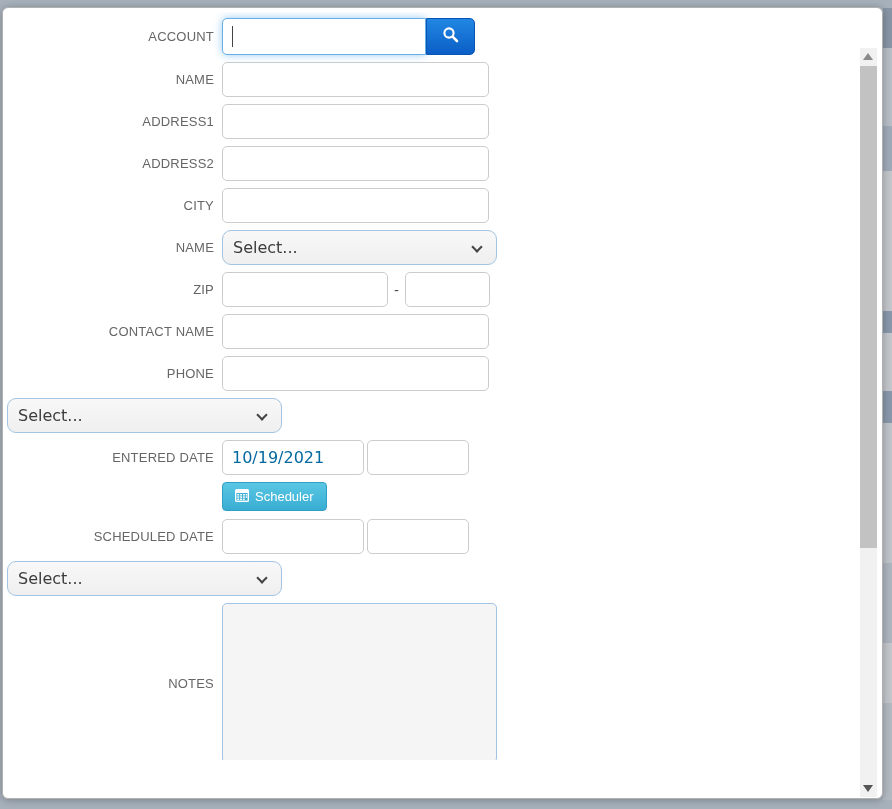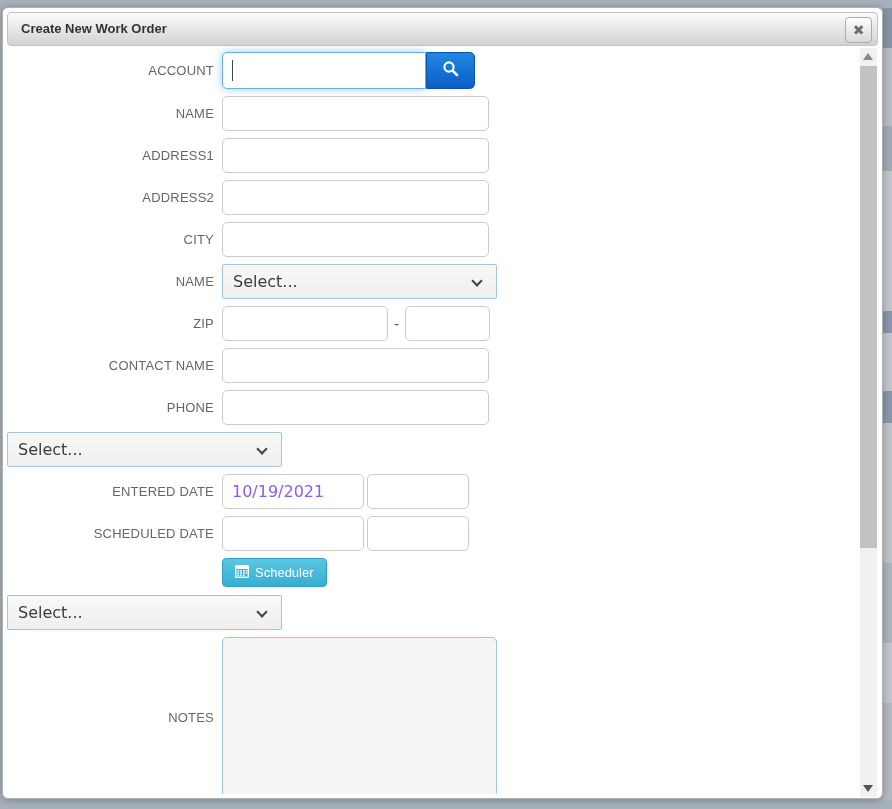--- a/index.html
+++ b/index.html
@@ -49,21 +49,21 @@
   
   .row { display: flex; align-items: center; margin-bottom: 7px; }
   .row-label {
     flex: none; width: 215px; padding-right: 8px;
     text-align: right; font-size: 13px; color: #666; letter-spacing: .2px;
   }
   .req { color: #c00; font-weight: bold; margin-left: 3px; }
 
   .ctl {
     height: 35px; border: 1px solid #ccc; border-radius: 5px;
-    background: #fff; font-size: 16px; color: #8b5cf6;
+    background: #fff; font-size: 16px; color: #0369a1;
     padding: 0 9px; font-family: "DejaVu Sans", sans-serif; outline: none;
   }
   .w-std   { width: 267px; }
   .w-sel   { width: 275px; }
   .w-zip1  { width: 166px; }
   .w-zip2  { width: 85px; }
   .w-date1 { width: 142px; }
   .w-date2 { width: 102px; }
 
   
@@ -78,21 +78,21 @@
   .search-btn {
     width: 49px; height: 37px; flex: none;
     border: 1px solid #0a55b4; border-radius: 0 5px 5px 0;
     background: linear-gradient(#2187e2, #0b5ec6);
     display: flex; align-items: center; justify-content: center; cursor: pointer;
   }
 
   
   .select {
     position: relative; height: 35px;
-    border: 1px solid #a2c4e4; border-radius: 2px;
+    border: 1px solid #a2c4e4; border-radius: 9px;
     background: linear-gradient(#f8f8f8, #efefef);
     display: flex; align-items: center; padding: 0 10px;
     font-size: 16px; color: #3c3c3c; cursor: pointer;
     font-family: "DejaVu Sans", sans-serif;
   }
   .chevron {
     position: absolute; right: 15px; top: 12px;
     width: 8px; height: 8px;
     border: solid #444; border-width: 0 2px 2px 0;
     transform: rotate(45deg);
@@ -151,26 +151,20 @@
   <div style="height:32px;background:#8998ab"></div>
   <div style="height:140px;background:#bfc4ca"></div>
   <div style="height:80px;background:#adb5bf"></div>
   <div style="height:60px;background:#c3c7cc"></div>
   <div style="height:97px;background:#b4bac2"></div>
   <div style="height:9px;background:#a7b1bc"></div>
 </div>
 
 <div class="modal">
 
-  <div class="modal-header">
-    <div class="modal-title">Create New Work Order</div>
-    <div class="close-btn">
-      <span>✖</span>
-    </div>
-  </div>
 
   <div class="modal-content">
 
     <div class="row">
       <div class="row-label">ACCOUNT</div>
       <div class="input-group">
         <input class="ctl acct-input" value="" style="">
         <span class="caret"></span>
         <div class="search-btn">
           <span>
@@ -231,26 +225,20 @@
     <div class="row">
       <div class="select w-sel">
         <span>Select...</span>
         <span class="chevron"></span>
       </div>
     </div>
 
     <div class="row">
       <div class="row-label">ENTERED DATE</div>
       <input class="ctl w-date1" value="10/19/2021" style="">
-      <input class="ctl w-date2 gap3" value="" style="">
-    </div>
-
-    <div class="row">
-      <div class="row-label">SCHEDULED DATE</div>
-      <input class="ctl w-date1" value="" style="">
       <input class="ctl w-date2 gap3" value="" style="">
     </div>
 
     <div class="row" style="margin-bottom:8px">
       <div class="row-label"></div>
       <div class="scheduler-btn">
         <span>
           <svg width="14" height="13" viewBox="0 0 14 13">
             <rect x="0" y="0" width="14" height="13" rx="1.5" fill="#fff"></rect>
             <rect x="1.4" y="4" width="11.2" height="7.6" fill="#3aaed2"></rect>
@@ -266,20 +254,26 @@
               <rect x="2.3" y="9.6" width="1.9" height="1.5"></rect>
                 <rect x="5.1" y="9.6" width="1.9" height="1.5"></rect>
                 <rect x="7.9" y="9.6" width="1.9" height="1.5"></rect>
             </g>
           </svg>
         </span>
         <span>Scheduler</span>
       </div>
     </div>
 
+    <div class="row">
+      <div class="row-label">SCHEDULED DATE</div>
+      <input class="ctl w-date1" value="" style="">
+      <input class="ctl w-date2 gap3" value="" style="">
+    </div>
+
 
     <div class="row">
       <div class="select w-sel">
         <span>Select...</span>
         <span class="chevron"></span>
       </div>
     </div>
 
     <div class="row">
       <div class="row-label">NOTES</div>

